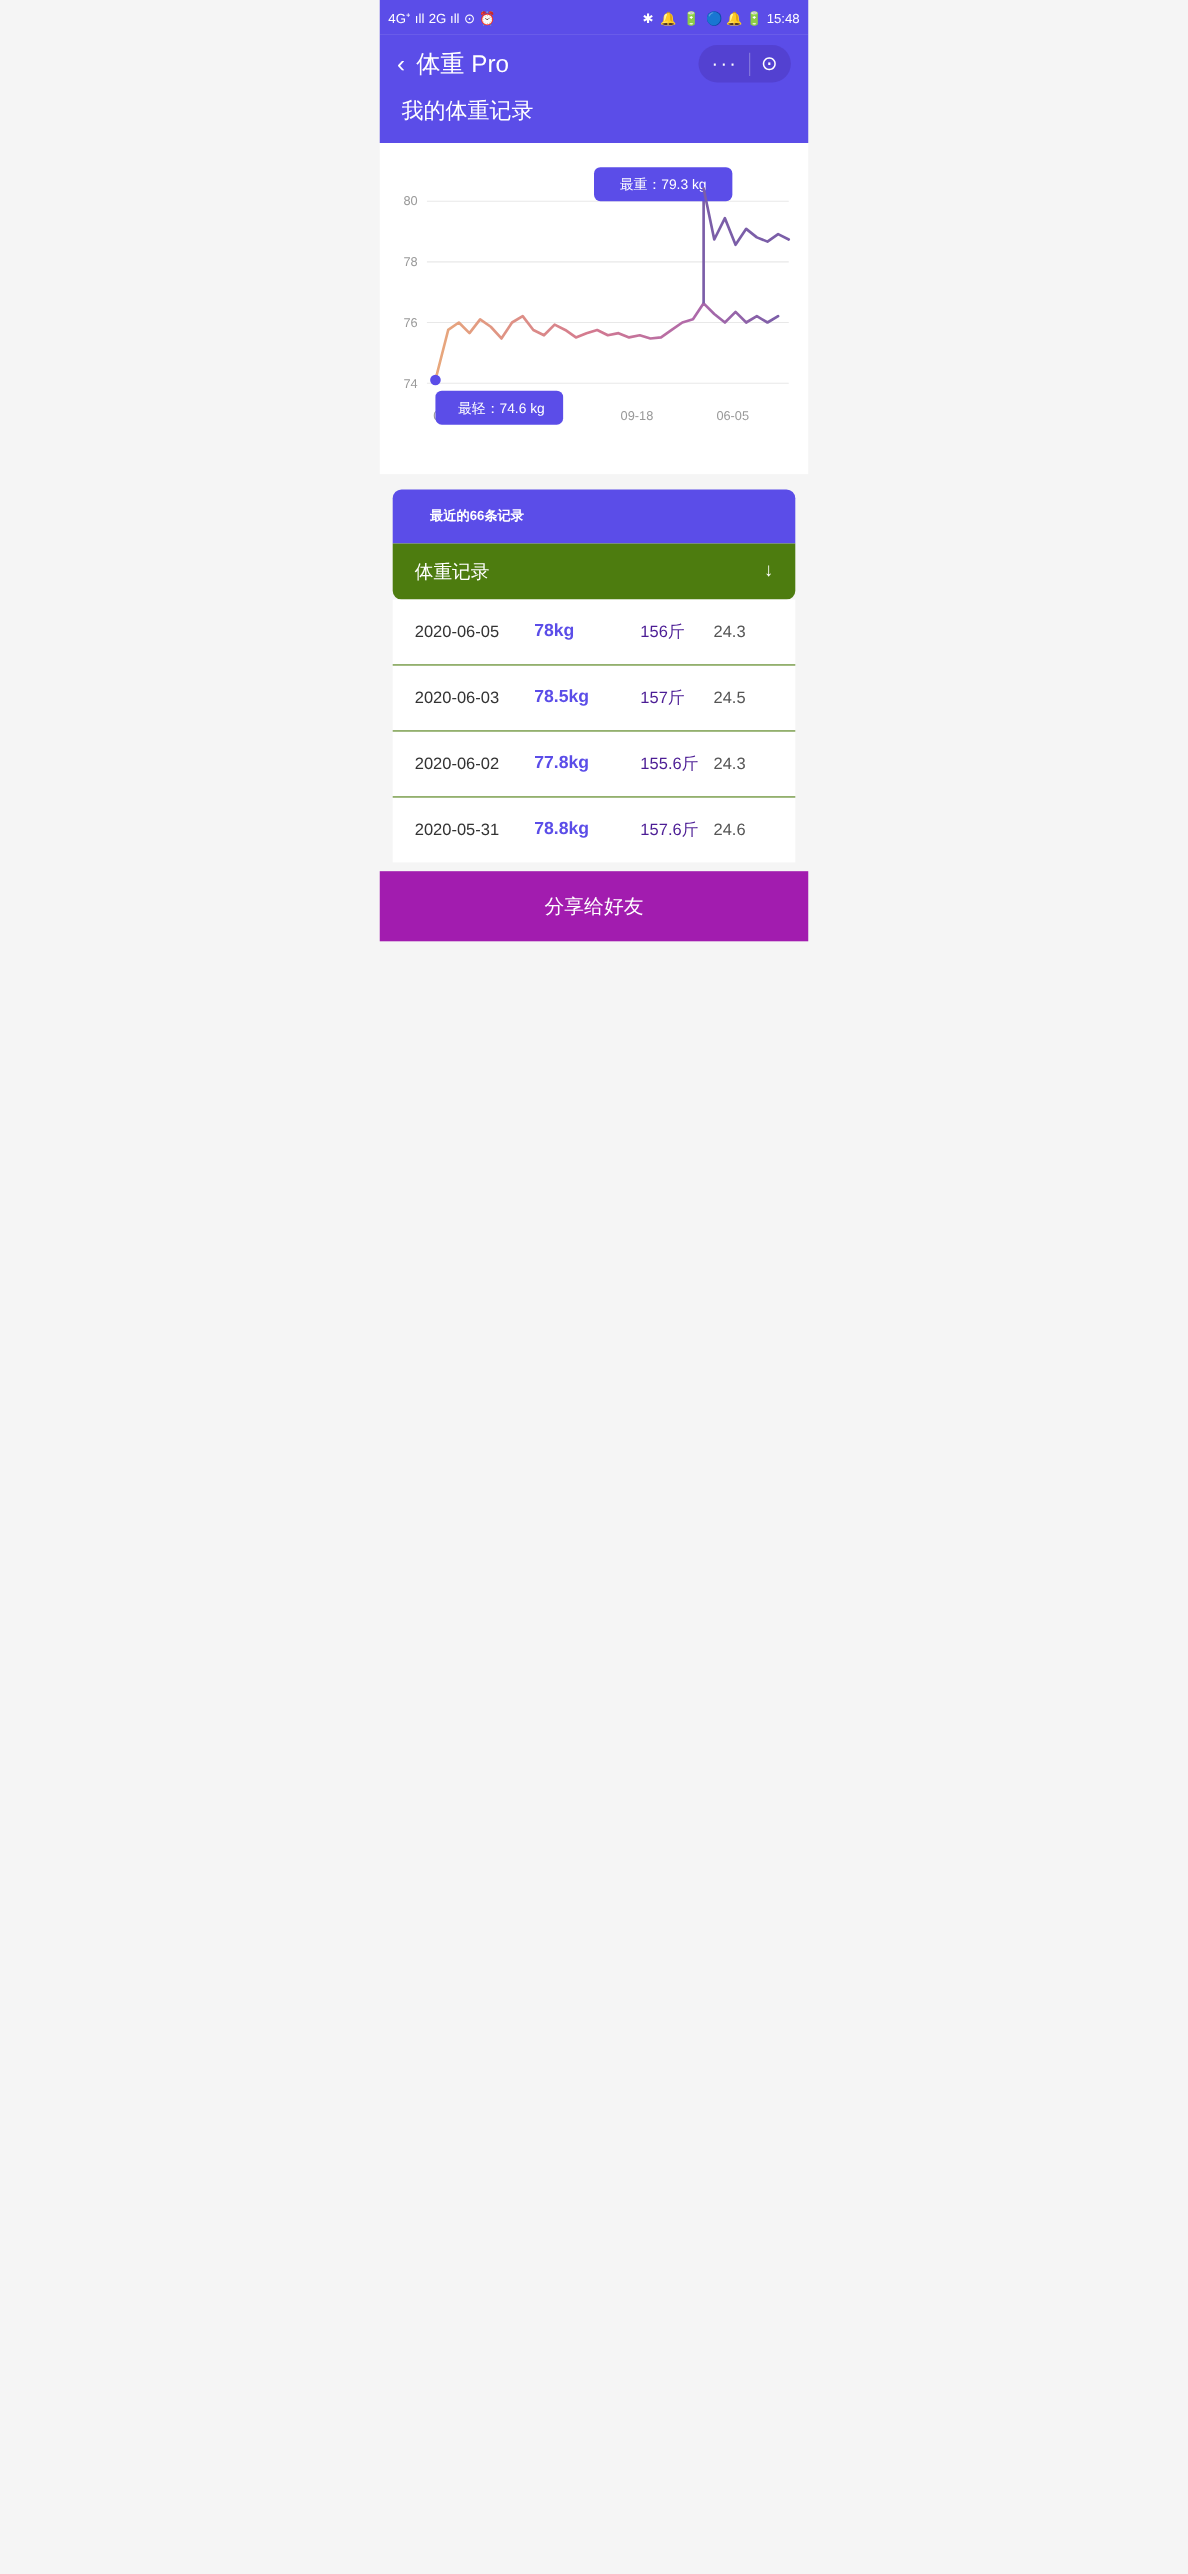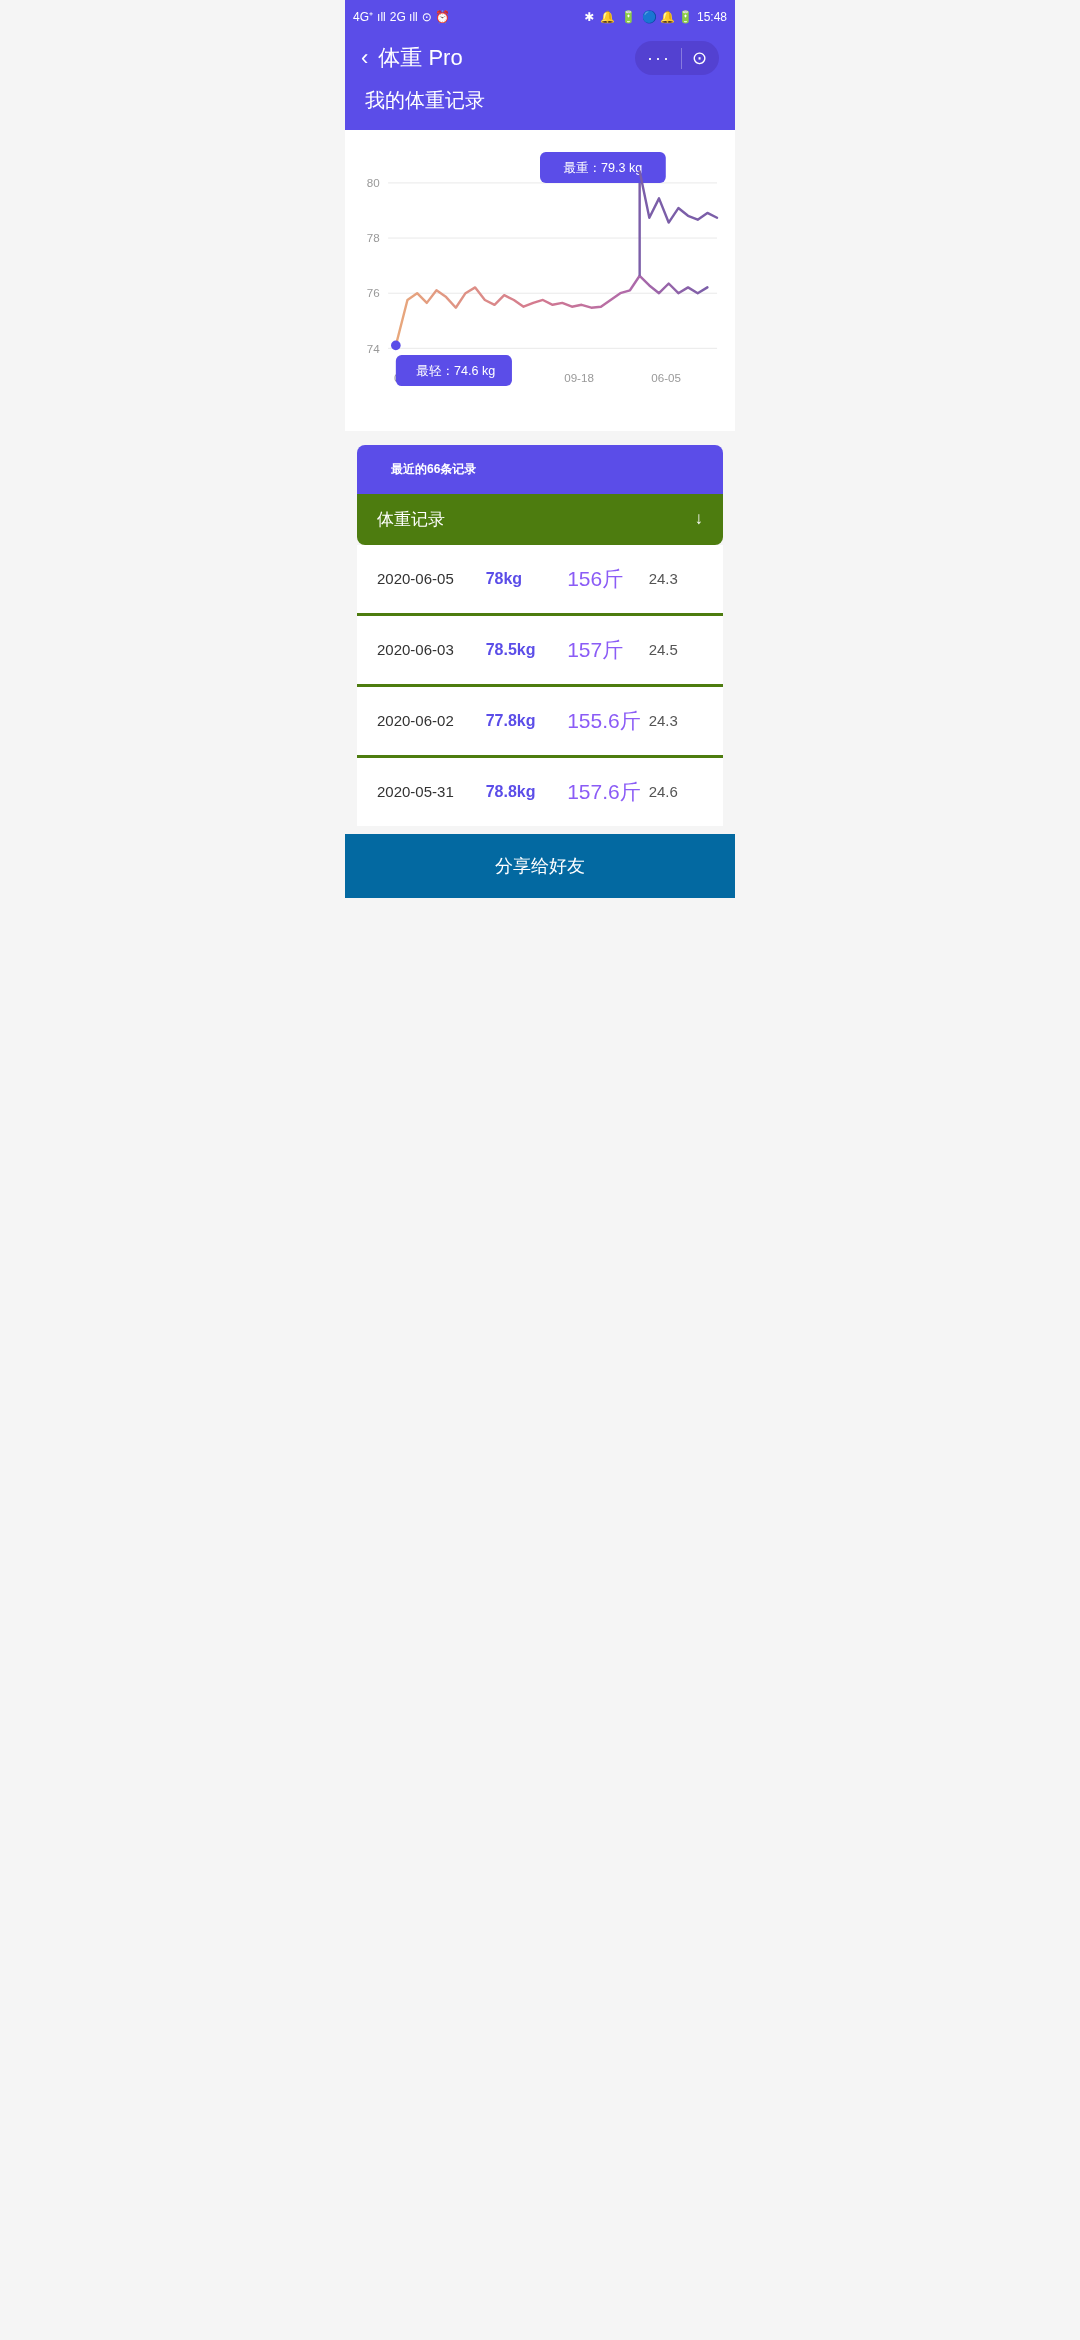--- a/index.html
+++ b/index.html
@@ -113,32 +113,32 @@
 
     
     .table-container {
       background: white;
       margin: 0 12px;
     }
     .table-row {
       display: grid;
       grid-template-columns: 2fr 1.5fr 1.5fr 1fr;
       padding: 20px 20px;
-      border-bottom: 3px solid #4d7c0f;
+      border-bottom: 1px solid #4d7c0f;
       align-items: center;
     }
     .table-row:last-child { border-bottom: none; }
     .col-date { font-size: 15px; color: #333; }
     .col-kg { font-size: 16px; font-weight: 600; color: #5b4de8; }
-    .col-jin { font-size: 21px; color: #8b5cf6; }
+    .col-jin { font-size: 15px; color: #4c1d95; margin-left: 15px; }
     .col-bmi { font-size: 15px; color: #555; }
 
     
     .bottom-bar {
-      background: #0369a1;
+      background: #a21caf;
       color: white;
       text-align: center;
       padding: 20px;
       font-size: 18px;
       font-weight: 500;
       margin-top: 8px;
       cursor: pointer;
     }
 
     

